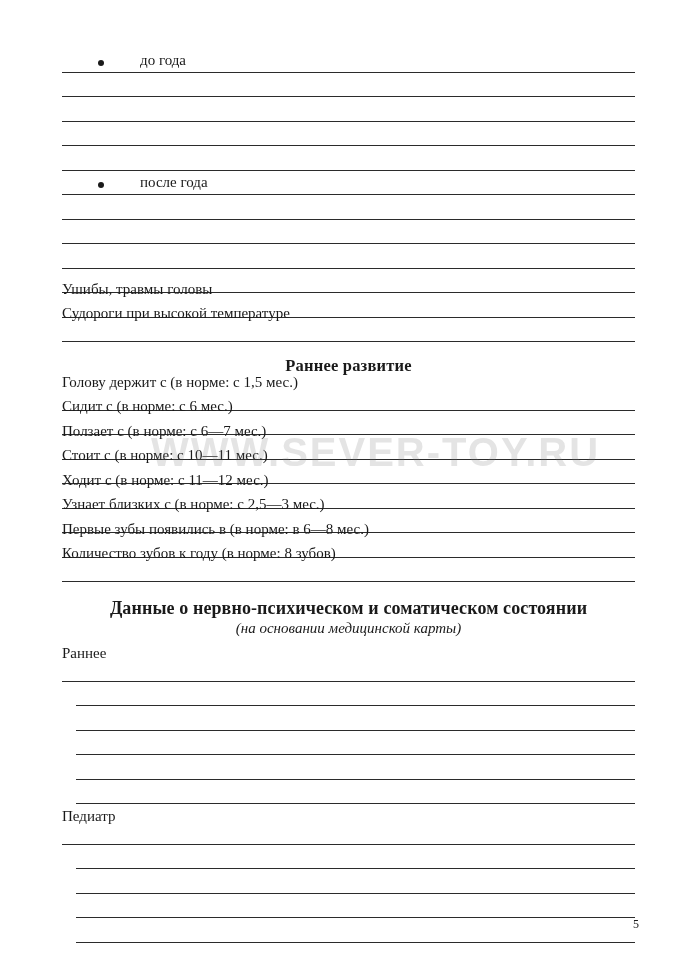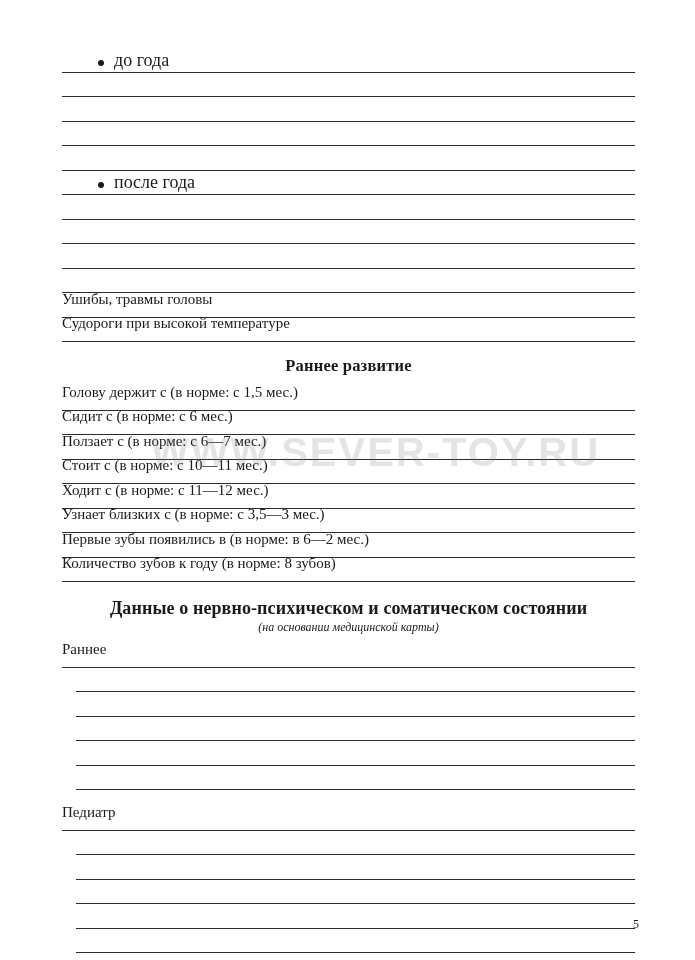--- a/index.html
+++ b/index.html
@@ -56,36 +56,37 @@
   }
   .bullet-dot {
     width: 6px;
     height: 6px;
     border-radius: 50%;
     background: #1a1a1a;
     margin: 0 10px 6px 36px;
     flex: 0 0 auto;
   }
   .bullet-label {
-    font-size: 18px;
+    font-size: 15px;
     line-height: 17px;
     padding-bottom: 3px;
     white-space: nowrap;
+    margin-left: 26px;
   }
 
   .label-line {
     display: flex;
     align-items: flex-end;
     height: 23.5px;
     border-bottom: 1px solid #2b2b2b;
   }
   .label-line .txt {
     font-size: 15px;
     line-height: 17px;
-    padding-bottom: 9px;
+    padding-bottom: 19px;
     white-space: nowrap;
     text-align: right;
   }
   .gap-16 { height: 16px; }
 
   
   h2.section-title {
     font-size: 16.5px;
     font-weight: bold;
     text-align: center;
@@ -93,24 +94,24 @@
     letter-spacing: 0.2px;
   }
   h3.sub-title {
     font-size: 18px;
     font-weight: bold;
     text-align: center;
     margin: 16px 0 0 0;
     letter-spacing: 0.1px;
   }
   .sub-title-italic {
-    font-size: 12px;
+    font-size: 15px;
     font-style: italic;
     text-align: center;
-    margin: 1px 0 8px 0;
+    margin: 1px 0 20px 0;
   }
 
   
   .indent-row {
     margin-left: 14px;
     height: 23.5px;
     border-bottom: 1px solid #2b2b2b;
   }
 
   
@@ -170,24 +171,24 @@
     <div class="label-line">
       <span class="txt">Ползает с (в норме: с 6—7 мес.)</span>
     </div>
     <div class="label-line">
       <span class="txt">Стоит с (в норме: с 10—11 мес.)</span>
     </div>
     <div class="label-line">
       <span class="txt">Ходит с (в норме: с 11—12 мес.)</span>
     </div>
     <div class="label-line">
-      <span class="txt">Узнает близких с (в норме: с 3,5—3 мес.)</span>
-    </div>
-    <div class="label-line">
-      <span class="txt">Первые зубы появились в (в норме: в 6—2 мес.)</span>
+      <span class="txt">Узнает близких с (в норме: с 2,5—3 мес.)</span>
+    </div>
+    <div class="label-line">
+      <span class="txt">Первые зубы появились в (в норме: в 6—8 мес.)</span>
     </div>
     <div class="label-line">
       <span class="txt">Количество зубов к году (в норме: 8 зубов)</span>
     </div>
   </div>
 
   <h3 class="sub-title">Данные о нервно-психическом и соматическом состоянии</h3>
   <div class="sub-title-italic">(на основании медицинской карты)</div>
 
   <div>

